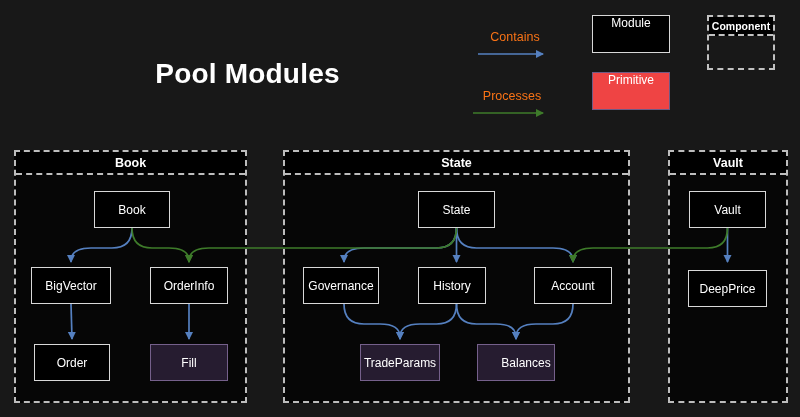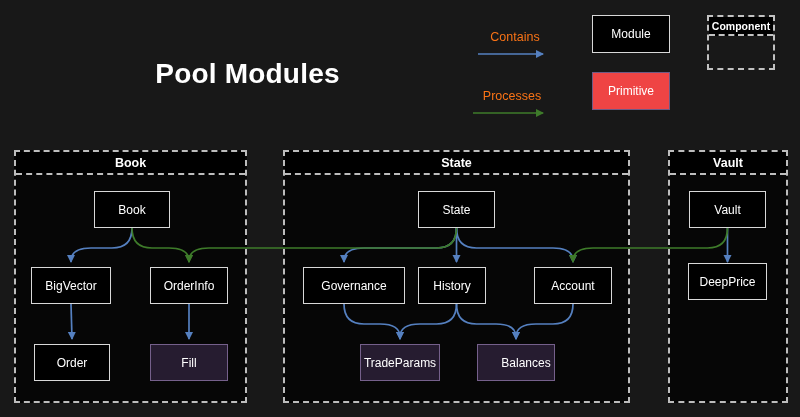--- a/index.html
+++ b/index.html
@@ -11,21 +11,21 @@
   }
   .page-title {
     position:absolute; left:120px; top:58px; width:255px;
     text-align:center; font-size:28px; font-weight:bold; letter-spacing:0.2px;
   }
   .legend-label {
     position:absolute; font-size:12.5px; text-align:center; color:#f97316;
   }
   .sample-box {
     position:absolute; box-sizing:border-box;
-    display:flex; align-items:center; justify-content:center;
+    display:flex; align-items:flex-start; justify-content:center;
     font-size:12px; color:#fff;
   }
   .sample-module { background:#000; border:1.5px solid #d8d8d8; }
   .sample-primitive { background:#ef4444; border:1.5px solid #6f5a85; }
   .sample-component {
     position:absolute; box-sizing:border-box;
     border:2px dashed #c2c2c2; background:transparent;
   }
   .sample-component .comp-header {
     height:17px; background:#000; border-bottom:2px dashed #c2c2c2;
@@ -82,27 +82,27 @@
       </div>
       <div class="container-box" style="left: 668px; top: 150px; width: 120px; height: 253px;">
         <div class="container-header">Vault</div>
       </div>
       <div class="node module" style="left: 94px; top: 191px; width: 76px; height: 37px;">Book</div>
       <div class="node module" style="left: 31px; top: 267px; width: 80px; height: 37px;">BigVector</div>
       <div class="node module" style="left: 150px; top: 267px; width: 78px; height: 37px;">OrderInfo</div>
       <div class="node module" style="left: 34px; top: 344px; width: 76px; height: 37px;">Order</div>
       <div class="node primitive" style="left: 150px; top: 344px; width: 78px; height: 37px;">Fill</div>
       <div class="node module" style="left: 418px; top: 191px; width: 77px; height: 37px;">State</div>
-      <div class="node module" style="left: 303px; top: 267px; width: 102px; height: 37px;">Governance</div>
+      <div class="node module" style="left: 303px; top: 267px; width: 76px; height: 37px;">Governance</div>
       <div class="node module" style="left: 418px; top: 267px; width: 68px; height: 37px;">History</div>
       <div class="node module" style="left: 534px; top: 267px; width: 78px; height: 37px;">Account</div>
       <div class="node primitive" style="left: 360px; top: 344px; width: 80px; height: 37px;">TradeParams</div>
       <div class="node primitive" style="left: 477px; top: 344px; width: 78px; height: 37px; padding-left: 20px;">Balances</div>
       <div class="node module" style="left: 689px; top: 191px; width: 77px; height: 37px;">Vault</div>
-      <div class="node module" style="left: 688px; top: 263px; width: 79px; height: 37px;">DeepPrice</div>
+      <div class="node module" style="left: 688px; top: 270px; width: 79px; height: 37px;">DeepPrice</div>
     </div>
 
 <svg class="edges" viewBox="0 0 800 417">
       <defs>
         <marker id="arrow-contains" markerWidth="10" markerHeight="10" refX="7" refY="4" orient="auto" markerUnits="userSpaceOnUse">
           <path d="M0,0 L8,4 L0,8 Z" fill="#5580c0"></path>
         </marker>
         <marker id="arrow-processes" markerWidth="10" markerHeight="10" refX="7" refY="4" orient="auto" markerUnits="userSpaceOnUse">
           <path d="M0,0 L8,4 L0,8 Z" fill="#3e7b2a"></path>
         </marker>

